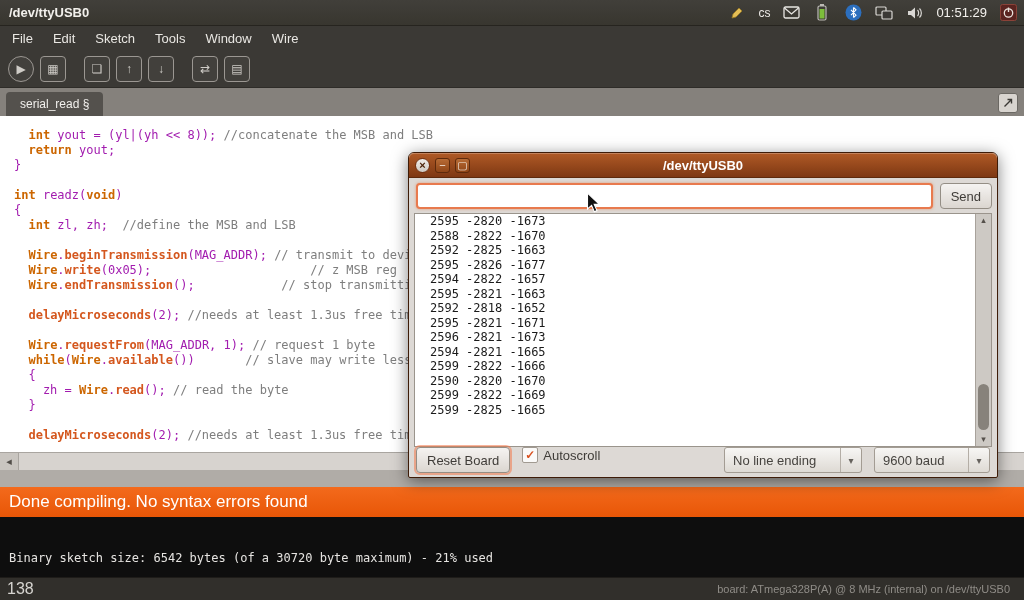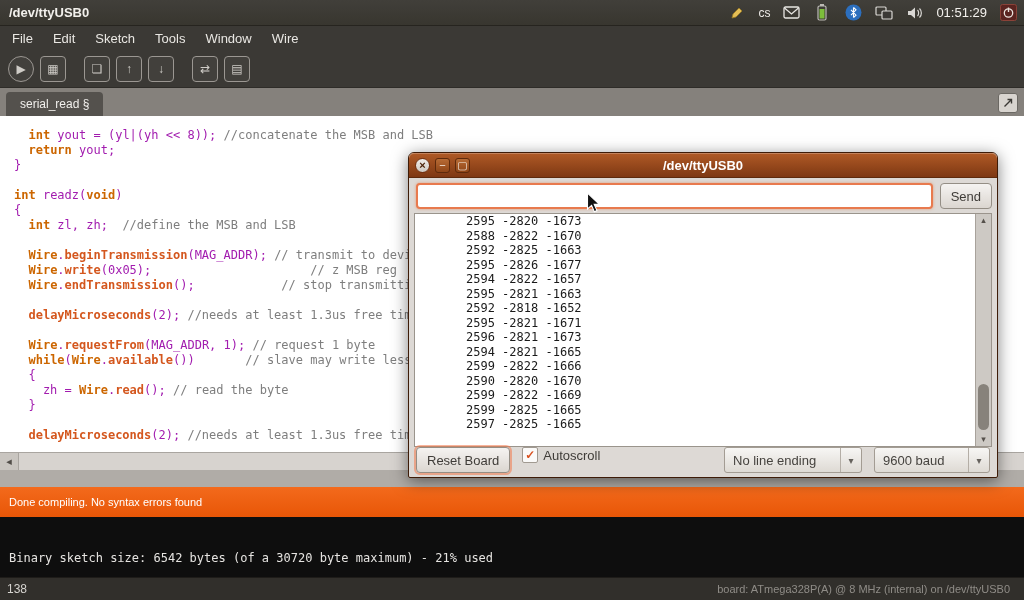--- a/index.html
+++ b/index.html
@@ -49,26 +49,26 @@
   
   .hscroll{position:absolute;left:0;top:452px;width:1024px;height:18px;background:#D7D3CF;
            border-top:1px solid #A9A5A0;display:flex;align-items:center;box-sizing:border-box;}
   .hs-arrow{width:18px;height:17px;background:#C9C5C0;color:#514D48;font-size:11px;
             display:inline-flex;align-items:center;justify-content:center;border-right:1px solid #A9A5A0;}
   .band{position:absolute;left:0;top:470px;width:1024px;height:17px;background:#B0ACA7;}
 
   
   .status-orange{position:absolute;left:0;top:487px;width:1024px;height:30px;
                  background:linear-gradient(#F36A1C,#E85607);display:flex;align-items:center;}
-  .status-orange span{color:#FFFFFF;font-size:11px;padding-left:9px;}
+  .status-orange span{color:#FFFFFF;font-size:17px;padding-left:9px;}
   .console{position:absolute;left:0;top:517px;width:1024px;height:60px;background:#0E0E0E;}
   .console span{position:absolute;left:9px;top:34px;color:#E6E4E1;font-family:"DejaVu Sans Mono",monospace;font-size:12px;}
   .footer{position:absolute;left:0;top:577px;width:1024px;height:23px;background:#312F2B;border-top:1px solid #1E1C19;
           display:flex;align-items:center;box-sizing:border-box;}
-  .footer .lineno{color:#D6D4D0;font-size:12px;padding-left:7px;}
+  .footer .lineno{color:#D6D4D0;font-size:16px;padding-left:7px;}
   .footer .board{margin-left:auto;color:#8F8C87;font-size:11px;padding-right:14px;}
 
   
   .sm-window{position:absolute;left:408px;top:152px;width:590px;height:326px;z-index:20;
              background:#DDD9D5;border:1px solid #3E1C08;border-radius:6px 6px 2px 2px;
              box-shadow:0 3px 16px rgba(0,0,0,0.5);box-sizing:border-box;}
   .sm-title{position:relative;height:24px;background:linear-gradient(#B05A26,#7E3813);
             border-radius:5px 5px 0 0;border-bottom:1px solid #5E2A0C;
             box-shadow:inset 0 1px rgba(255,255,255,0.25);display:flex;align-items:center;gap:5px;padding-left:6px;}
   .sm-title-text{position:absolute;left:0;right:0;text-align:center;color:#FFFFFF;
@@ -82,21 +82,21 @@
   .sm-input-row{display:flex;align-items:center;padding:5px 5px 0 7px;gap:7px;}
   .sm-input{flex:1;height:20px;border:2px solid #E87A4E;border-radius:4px;background:#FFFFFF;
             box-shadow:0 0 3px rgba(233,115,60,0.6);font-family:"Liberation Sans",sans-serif;
             font-size:13px;padding:1px 4px;outline:none;}
   .btn{font-family:"Liberation Sans",sans-serif;font-size:13px;color:#3F3C38;height:26px;
        background:linear-gradient(#F5F3F1,#DBD6D0);border:1px solid #948E85;border-radius:4px;padding:0 10px;}
   .btn.send{min-width:48px;}
   .btn.reset{box-shadow:0 0 0 2px rgba(242,120,75,0.55);}
   .sm-output-wrap{display:flex;margin:4px 5px 0 5px;height:232px;border:1px solid #9A948C;background:#FFFFFF;}
   .sm-output{flex:1;overflow:hidden;font-family:"DejaVu Sans Mono",monospace;font-size:12px;
-             line-height:14.5px;color:#1A1A1A;padding-left:15px;margin-left:36px;}
+             line-height:14.5px;color:#1A1A1A;padding-left:15px;}
   .serial-line{height:14.5px;white-space:pre;}
   .sm-scrollbar{width:15px;background:#CDC9C4;border-left:1px solid #A8A29B;position:relative;}
   .sb-arrow{position:absolute;left:0;width:15px;height:13px;text-align:center;font-size:9px;color:#55504B;line-height:13px;}
   .sb-arrow.up{top:0;}
   .sb-arrow.down{bottom:0;}
   .sb-handle{position:absolute;left:2px;width:11px;height:46px;bottom:16px;background:#87827B;border-radius:6px;}
   .sm-bottom{display:flex;align-items:flex-start;height:33px;padding:0 7px;gap:12px;}
   .chk{display:flex;align-items:center;gap:5px;font-size:13px;color:#3F3C38;}
   .chk .box{width:14px;height:14px;background:#FBFAF9;border:1px solid #A19A91;border-radius:2px;
             display:inline-flex;align-items:center;justify-content:center;color:#D9501F;
@@ -241,21 +241,20 @@
           <div class="serial-line">2594 -2822 -1657</div>
           <div class="serial-line">2595 -2821 -1663</div>
           <div class="serial-line">2592 -2818 -1652</div>
           <div class="serial-line">2595 -2821 -1671</div>
           <div class="serial-line">2596 -2821 -1673</div>
           <div class="serial-line">2594 -2821 -1665</div>
           <div class="serial-line">2599 -2822 -1666</div>
           <div class="serial-line">2590 -2820 -1670</div>
           <div class="serial-line">2599 -2822 -1669</div>
           <div class="serial-line">2599 -2825 -1665</div>
-          <div class="serial-line">2597 -2825 -1665</div>
         </div>
       <div class="sm-scrollbar">
         <span class="sb-arrow up">▴</span>
         <span class="sb-handle"></span>
         <span class="sb-arrow down">▾</span>
       </div>
     </div>
     <div class="sm-bottom">
       <button class="btn reset">Reset Board</button>
       <label class="chk">

